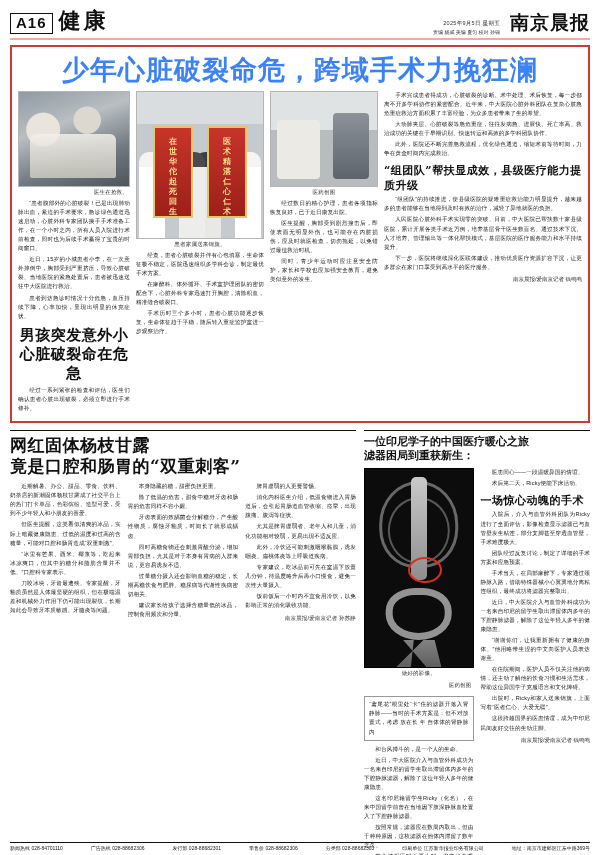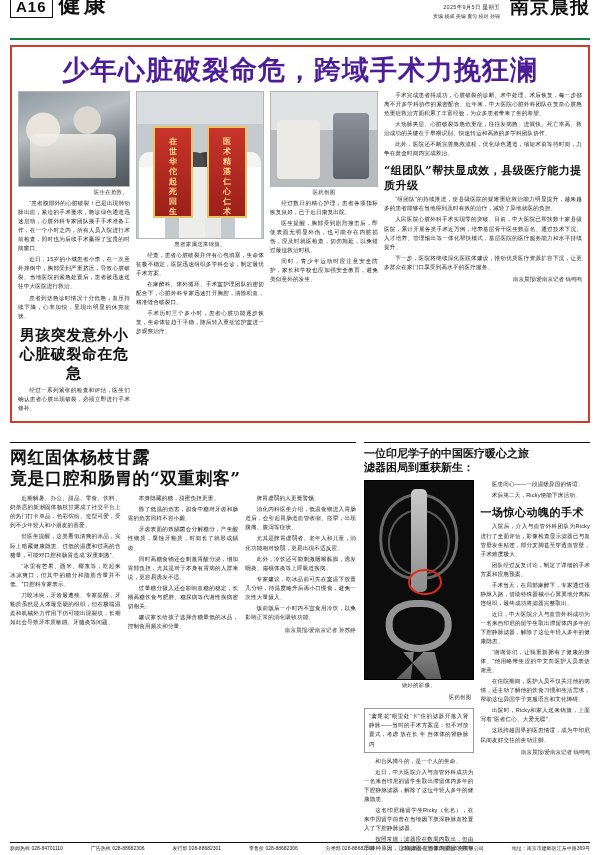--- a/index.html
+++ b/index.html
@@ -18,22 +18,22 @@
     width: 600px; height: 855px;
     position: relative;
     padding: 6px 10px 0 10px;
   }
 
   
   .masthead {
     display: flex;
     align-items: flex-end;
     height: 34px;
-    border-bottom: 2px solid #15803d;
-    padding-bottom: 18px;
+    border-bottom: 2px solid #fca5a5;
+    padding-bottom: 2px;
   }
   .mast-left {
     display: flex;
     align-items: baseline;
     gap: 6px;
   }
   .page-num {
     font-size: 15px;
     font-weight: bold;
     letter-spacing: 1px;
@@ -74,21 +74,21 @@
     position: relative;
   }
   .lead-headline {
     font-size: 27px;
     font-weight: bold;
     letter-spacing: 1px;
     text-align: center;
     font-family: "DejaVu Serif", serif;
     line-height: 1.15;
     padding: 2px 0 6px 0;
-    color: #4c1d95;
+    color: #3b82f6;
   }
   .lead-body {
     display: flex;
     gap: 6px;
   }
   .lead-col-a { width: 112px; }
   .lead-col-b { width: 128px; }
   .lead-col-c { width: 108px; }
   .lead-col-d { flex: 1; }
 
@@ -211,21 +211,20 @@
     display: flex;
     gap: 8px;
     margin-top: 7px;
   }
   .mid-left { width: 346px; }
   .mid-right { flex: 1; }
 
   .rule-top {
     border-top: 1px solid #111;
     padding-top: 4px;
-    margin-top: 12px;
   }
   .h2 {
     font-size: 17px;
     font-weight: bold;
     font-family: "DejaVu Serif", serif;
     line-height: 1.25;
     letter-spacing: .5px;
   }
   .h3 {
     font-size: 11px;

